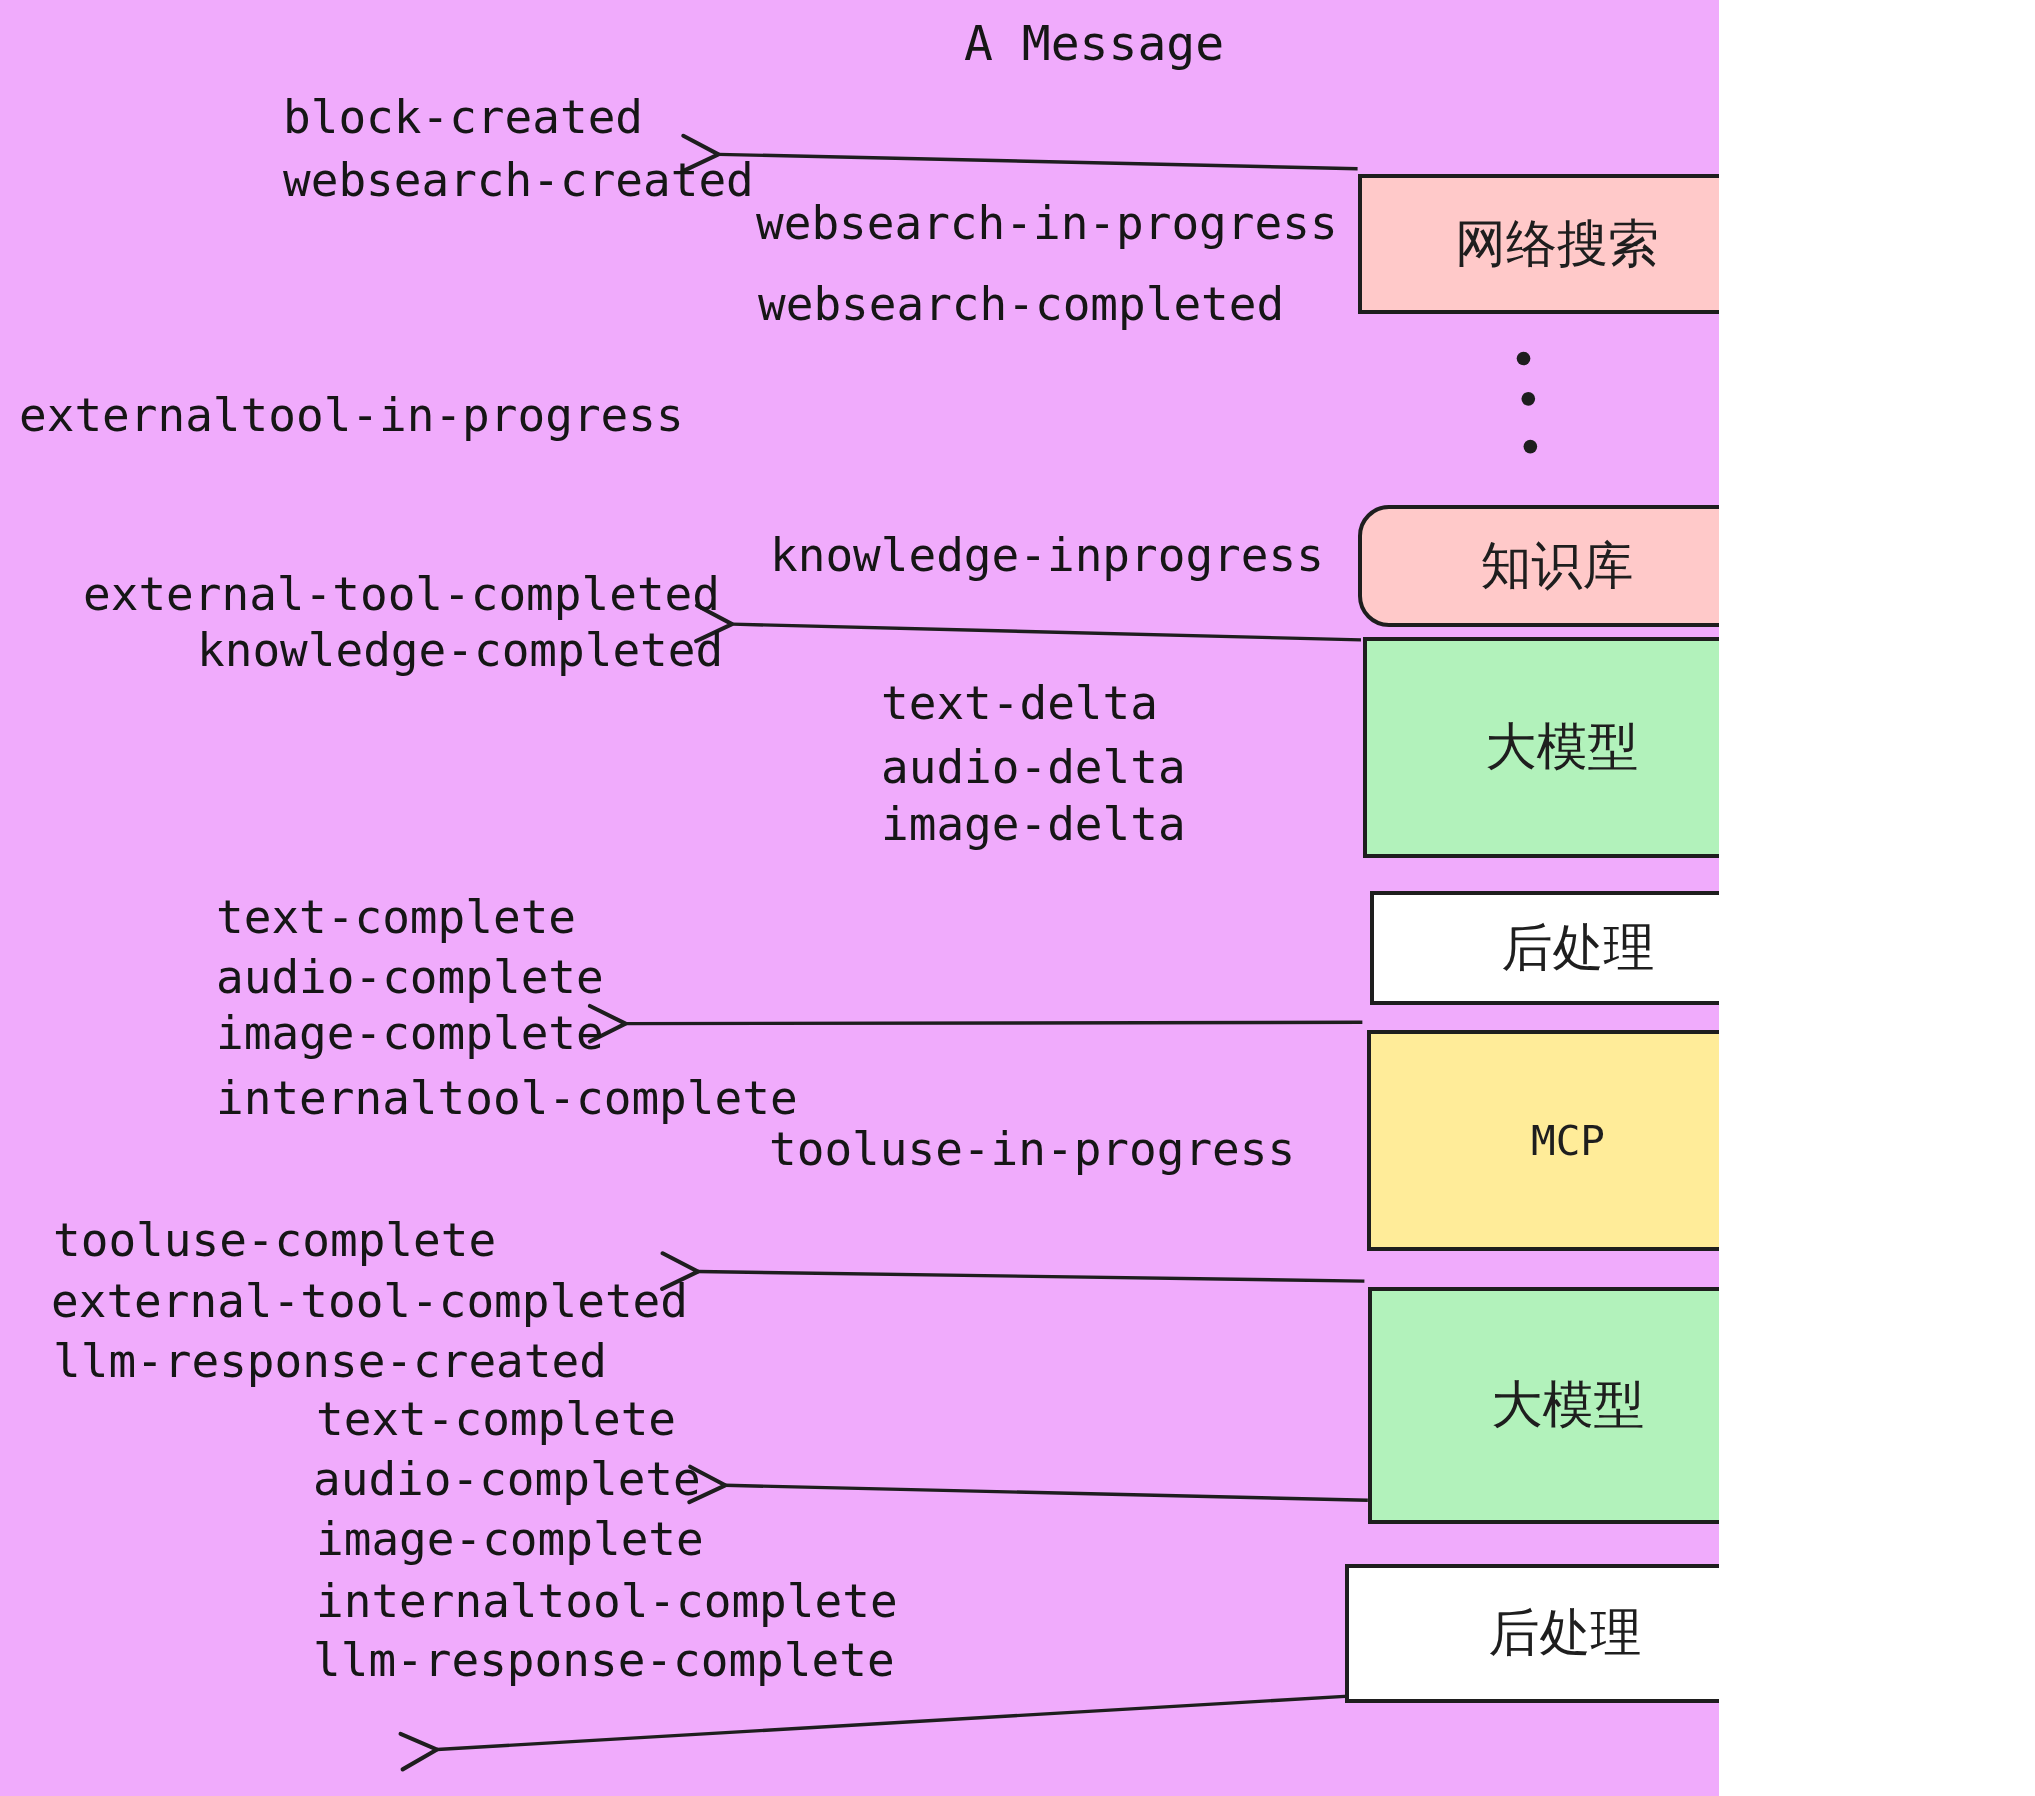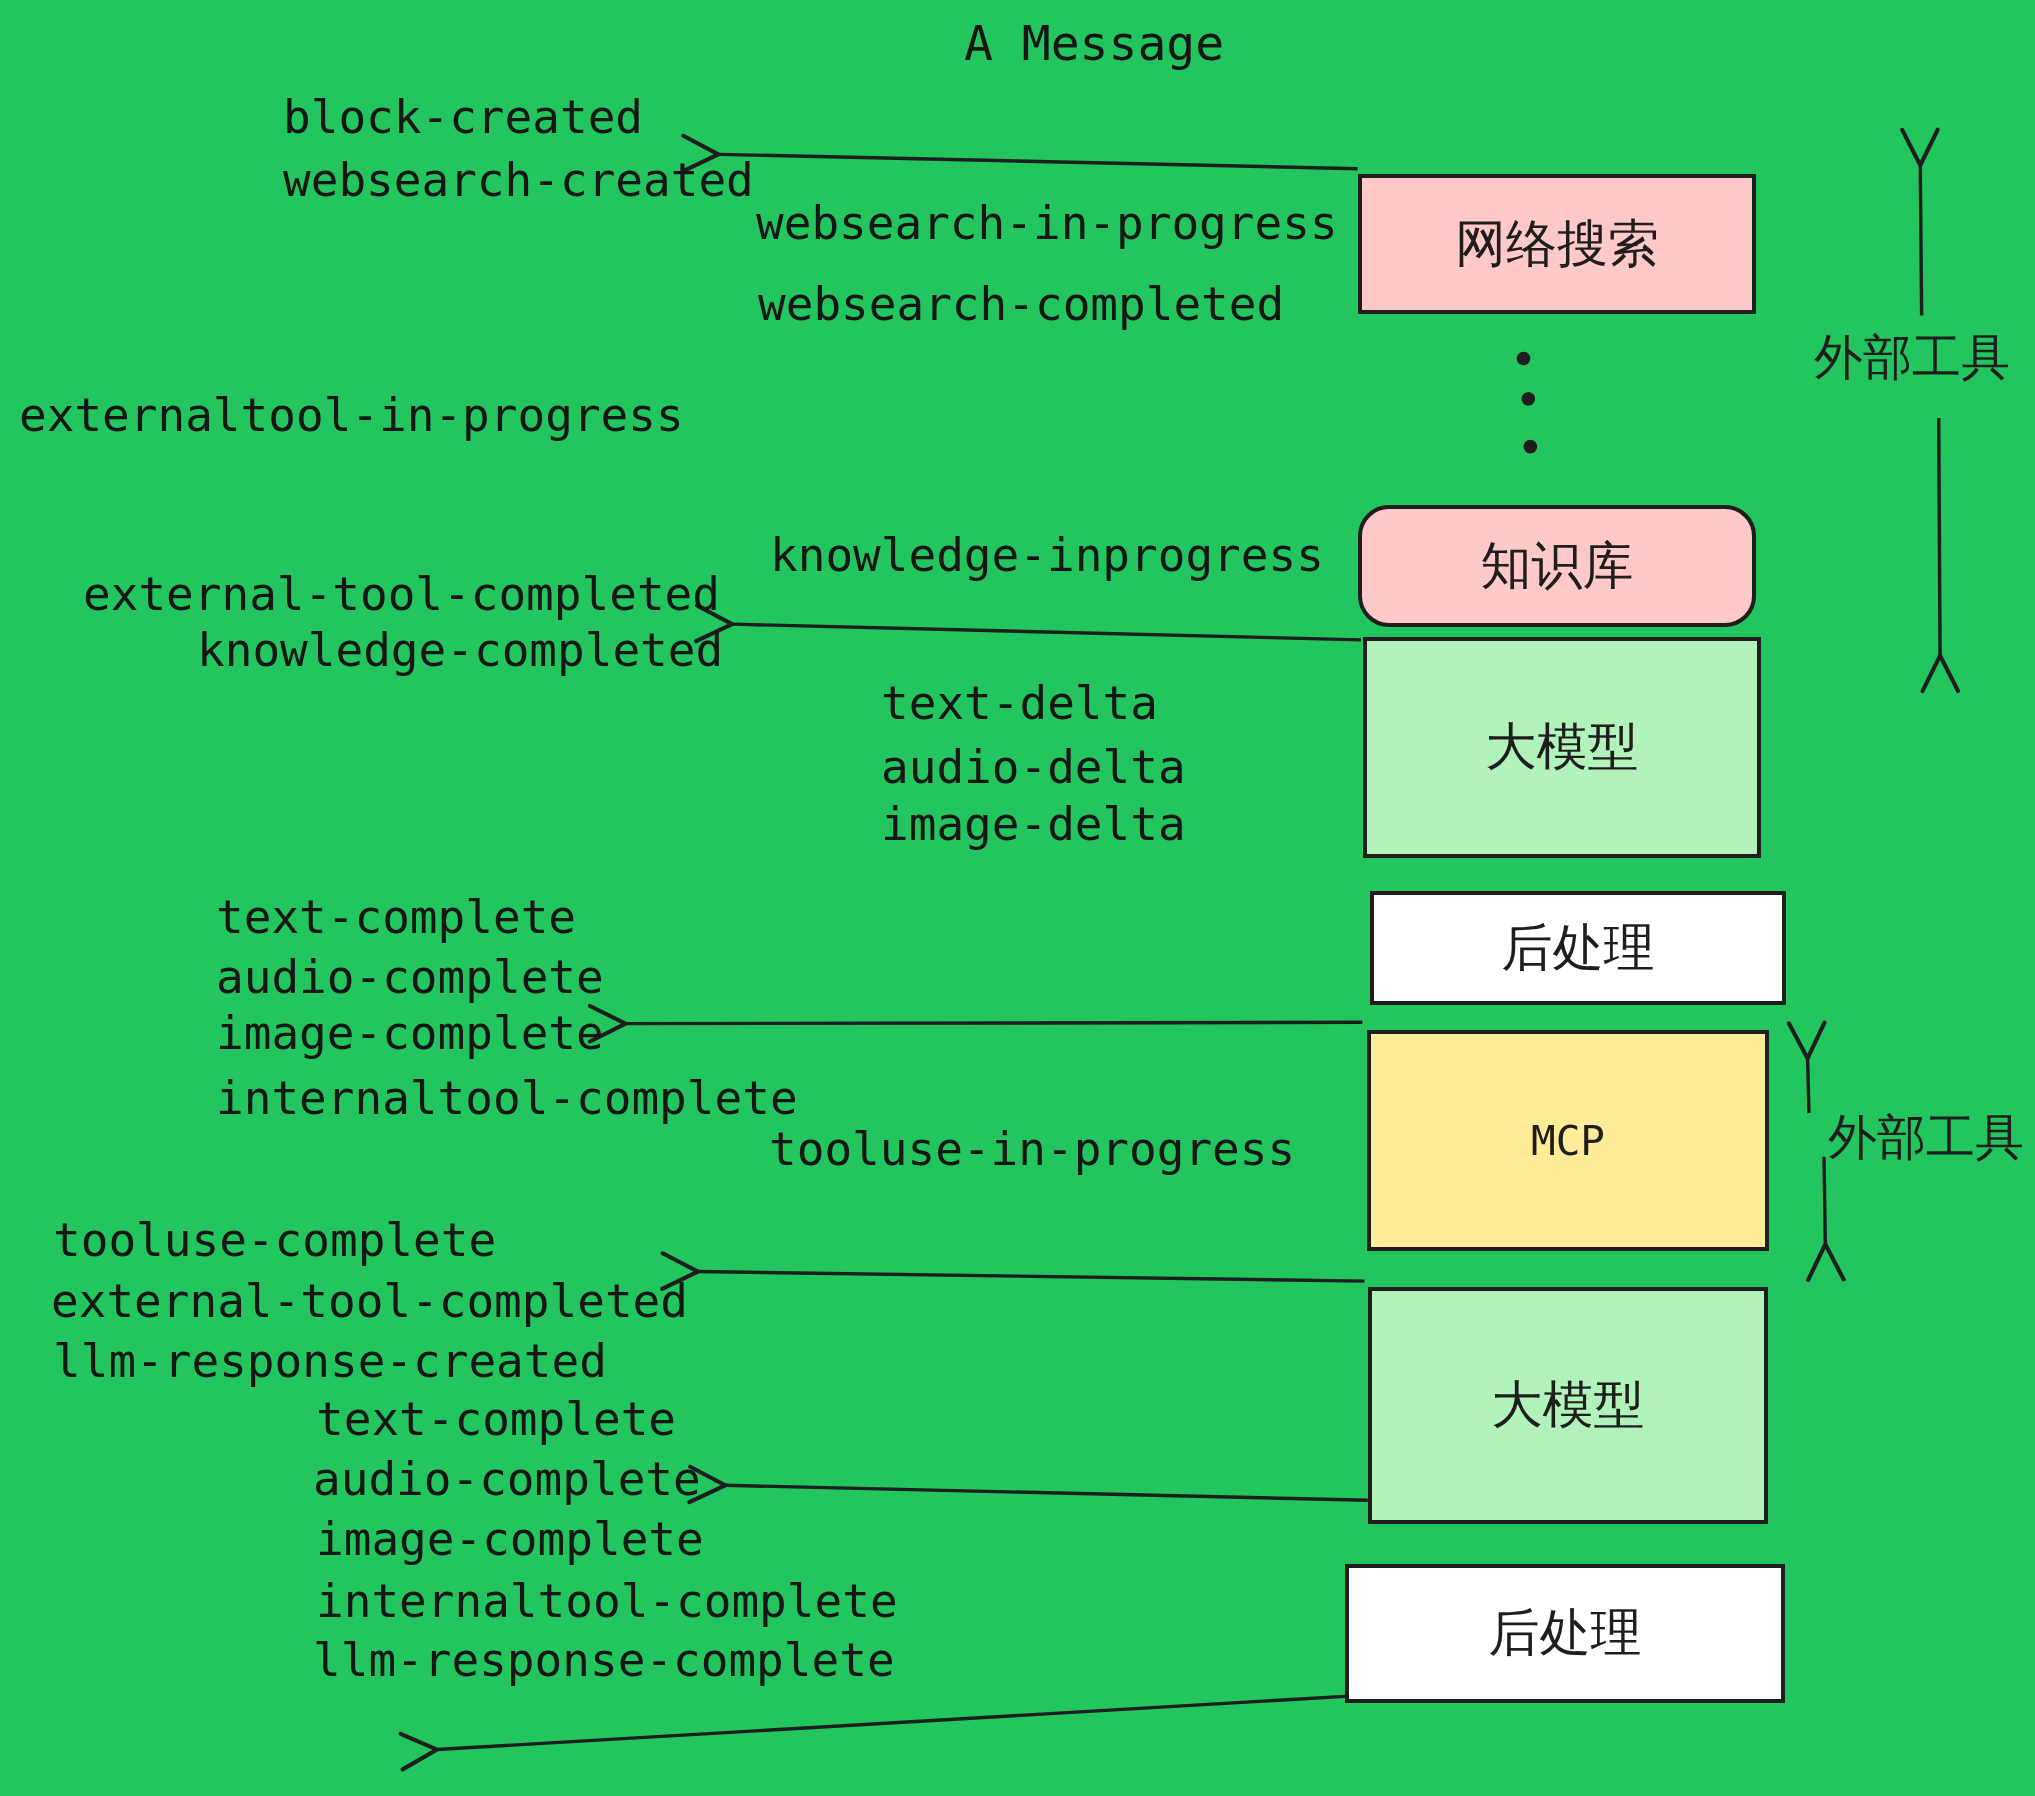--- a/index.html
+++ b/index.html
@@ -1,16 +1,16 @@
 <!DOCTYPE html>
 <html style="font-size:11px"><head>
 <meta charset="utf-8">
 <style>
   html,body{margin:0;padding:0;background:#ffffff;}
-  .canvas{position:relative;width:2035px;height:1796px;background:#22c55e;overflow:hidden;
+  .canvas{position:relative;width:1719px;height:1796px;background:#f0abfc;overflow:hidden;
           font-family:"DejaVu Sans Mono",monospace;color:#161616;}
   .overlay{position:absolute;left:0;top:0;pointer-events:none;}
   .ev{position:absolute;white-space:nowrap;font-size:46px;line-height:1;transform:translateY(-50%);
       font-family:"DejaVu Sans Mono",monospace;color:#161616;}
   .title{position:absolute;white-space:nowrap;font-size:48px;transform:translateY(-50%);
          font-family:"DejaVu Sans Mono",monospace;color:#161616;}
   .box{position:absolute;box-sizing:border-box;border:4.1px solid #1e1e1e;display:flex;
        align-items:center;justify-content:center;font-family:"DejaVu Sans",sans-serif;
        font-size:51px;color:#1e1e1e;white-space:nowrap;}
   .box-websearch{left:1358px;top:174px;width:398px;height:140px;background:#ffc9c9;}

